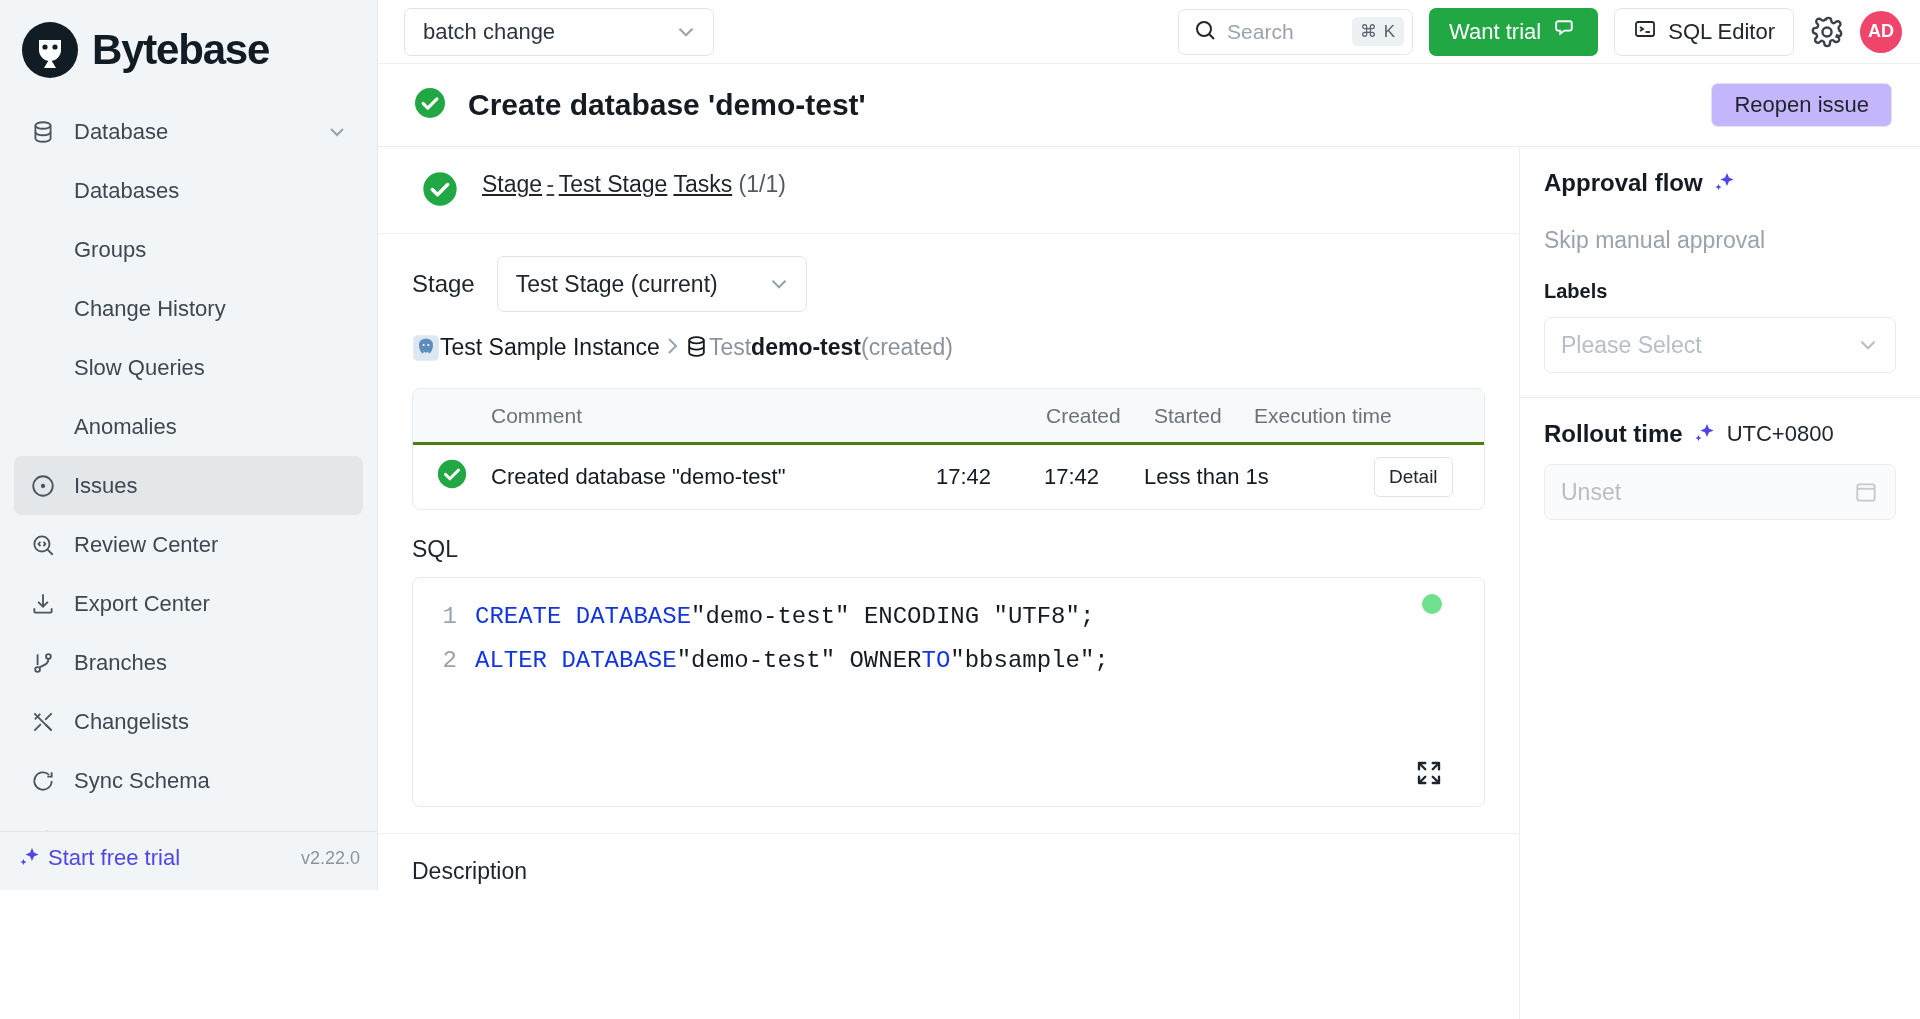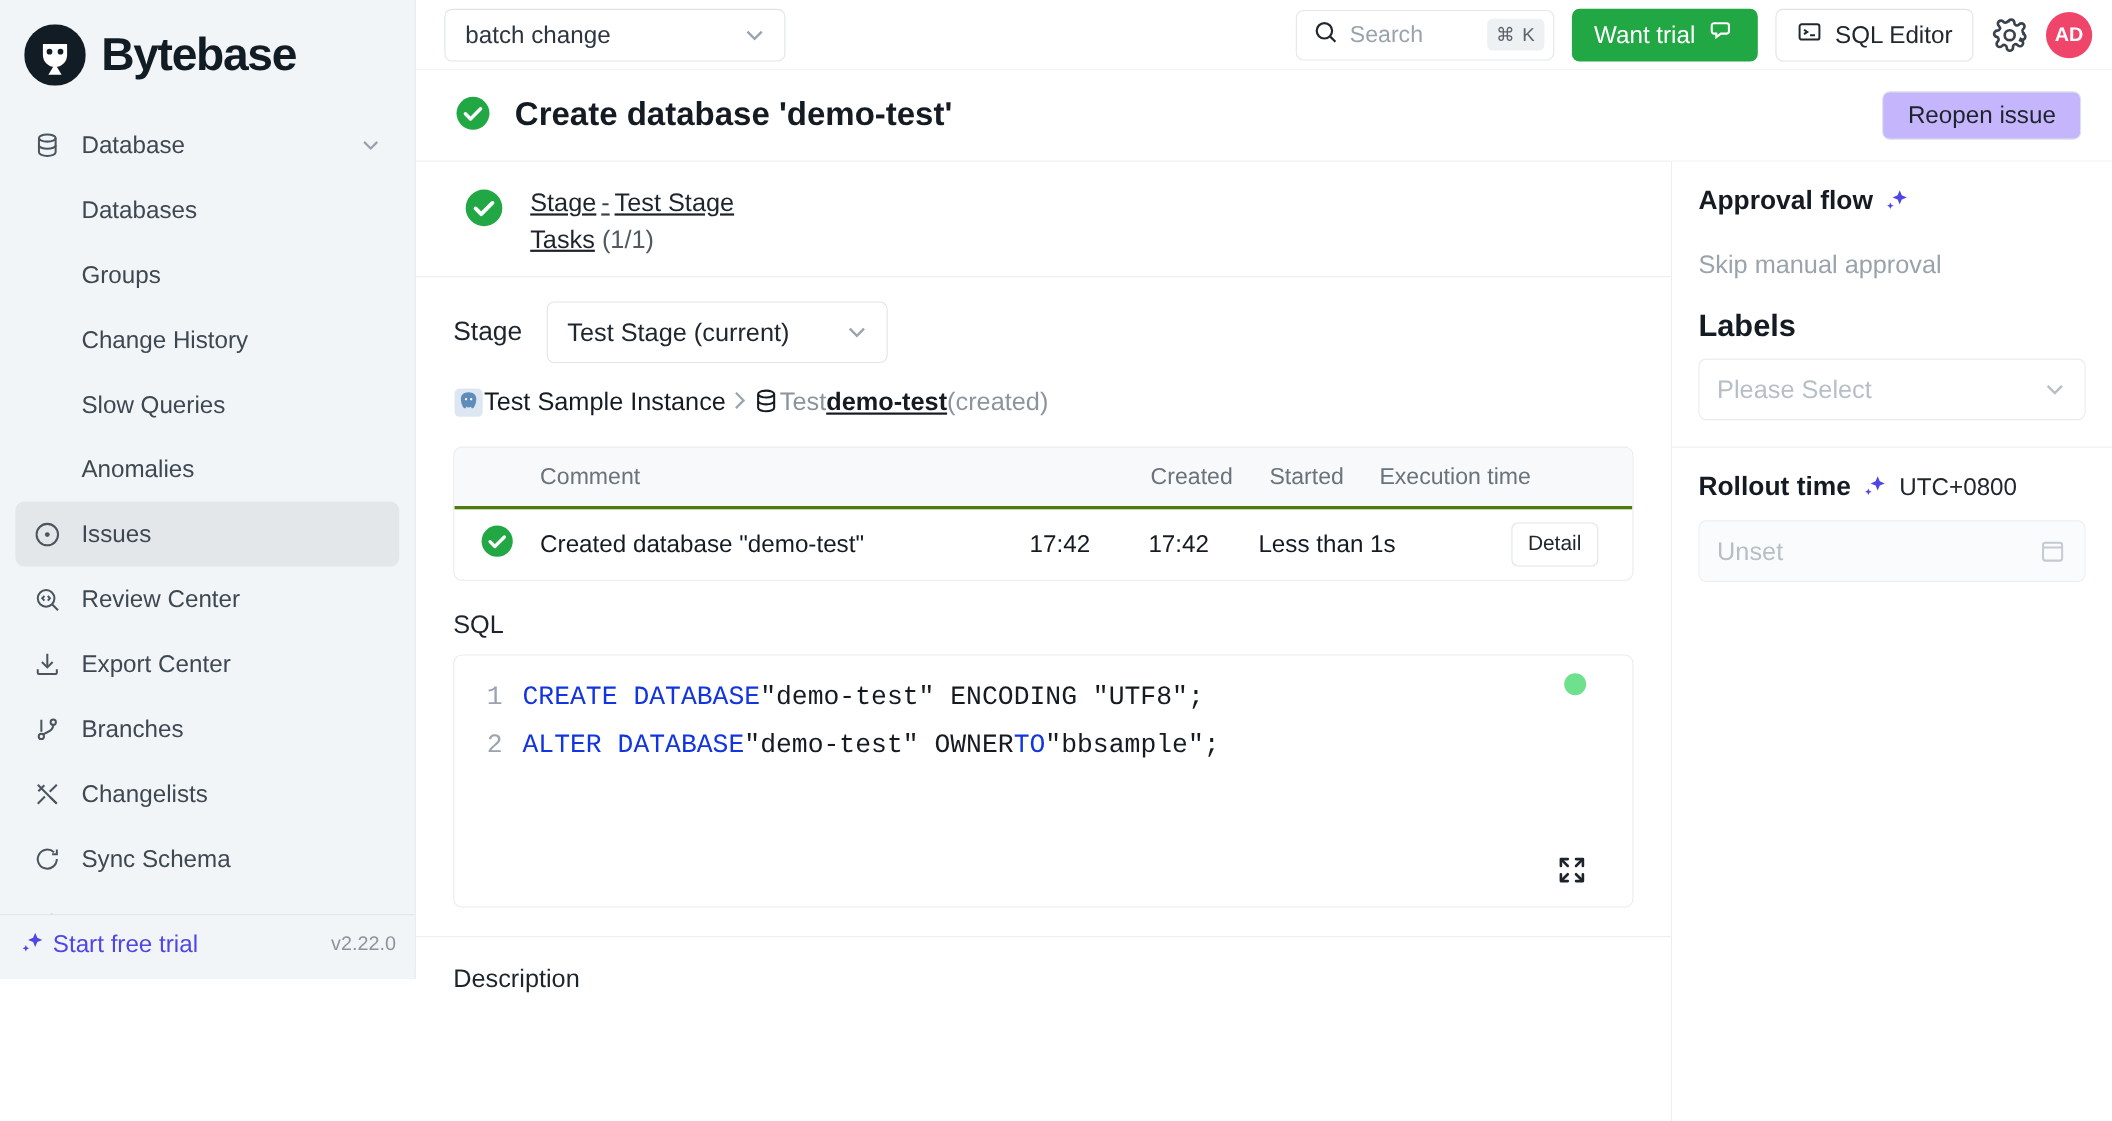--- a/index.html
+++ b/index.html
@@ -110,21 +110,21 @@
 
   .body-split { flex: 1 1 auto; display: flex; min-height: 0; }
   .content { flex: 1 1 auto; min-width: 0; display: flex; flex-direction: column; border-right: 1px solid #eceff1; }
   .rightpane { width: 400px; flex: 0 0 400px; background: #fff; }
 
   
   .stage-summary {
     display: flex; align-items: flex-start; gap: 22px; padding: 22px 34px 20px 42px;
     border-bottom: 1px solid #eceff1;
   }
-  .stage-links { display: flex; flex-direction: column; gap: 6px; padding-top: 2px; }
+  .stage-links { display: flex; flex-direction: row; gap: 6px; padding-top: 2px; }
   .slink { font-size: 23px; color: #1d242b; text-decoration: underline; cursor: pointer; }
   .slink.mut { color: #3b444d; }
   .tasks-line { font-size: 23px; color: #1d242b; }
   .tasks-line u { cursor: pointer; }
   .tasks-line span { color: #505a63; }
 
   
   .stage-picker-wrap { padding: 22px 34px 0 34px; }
   .stage-picker { display: flex; align-items: center; gap: 22px; }
   .stage-lbl { font-size: 24px; color: #1d242b; }
@@ -132,21 +132,21 @@
     width: 310px; height: 56px; border: 1px solid #e0e4e8; border-radius: 7px;
     display: flex; align-items: center; padding: 0 14px 0 18px; font-size: 23px; color: #20272e;
     cursor: pointer; background:#fff;
   }
   .stage-sel .chev { margin-left: auto; color: #9aa4ae; display:flex; }
 
   .crumb { display: flex; align-items: flex-start; gap: 0; padding: 22px 34px 20px 34px; font-size: 23px; }
   .crumb .inst { color: #141b22; }
   .crumb .sep { color: #9aa4ae; display:flex; }
   .crumb .envt { color: #8b949d; }
-  .crumb .dbname { color: #141b22; font-weight: 600; text-decoration: underline; }
+  .crumb .dbname { color: #141b22; font-weight: 600; }
   .crumb .created { color: #8b949d; }
 
   
   .task-table-wrap { padding: 0 34px; }
   .task-table { width: 100%; border: 1px solid #e8ebee; border-radius: 8px; overflow: hidden; background:#fff; }
   .tt-head {
     display: flex; align-items: center; height: 56px; background: #f7f9fa;
     border-bottom: 3px solid #4d7c0f; font-size: 21px; color: #6a737c;
   }
   .tt-row { display: flex; align-items: center; height: 64px; font-size: 22px; color: #141b22; }
@@ -178,21 +178,21 @@
   }
   .expand-ico { position: absolute; right: 40px; bottom: 18px; width: 30px; height: 30px; color: #1d242b; cursor: pointer; }
 
   .desc-sec { border-top: 1px solid #eceff1; margin-top: 26px; padding: 24px 34px 0 34px; }
   .desc-label { font-size: 23px; color: #1d242b; }
 
   
   .rp-block { padding: 22px 24px 24px 24px; border-bottom: 1px solid #eceff1; }
   .rp-title { display: flex; align-items: center; gap: 10px; font-size: 24px; font-weight: 700; color: #141b22; }
   .rp-sub { margin-top: 30px; font-size: 23px; color: #9aa3ac; }
-  .rp-h2 { margin-top: 26px; font-size: 28px; font-weight: 700; color: #141b22; }
+  .rp-h2 { margin-top: 26px; font-size: 20px; font-weight: 700; color: #141b22; }
   .rp-select {
     margin-top: 14px; height: 56px; border: 1px solid #e8ebee; border-radius: 7px;
     display: flex; align-items: center; padding: 0 14px 0 16px; font-size: 23px; color: #b6bec6;
     cursor: pointer; background: #fff;
   }
   .rp-select .chev { margin-left: auto; color: #b6bec6; display:flex; }
   .rp-utc { font-size: 22px; color: #20272e; font-weight: 400; }
   .rp-input {
     margin-top: 16px; height: 56px; border: 1px solid #eceff1; border-radius: 7px;
     background: #fafbfc; display: flex; align-items: center; padding: 0 16px;

